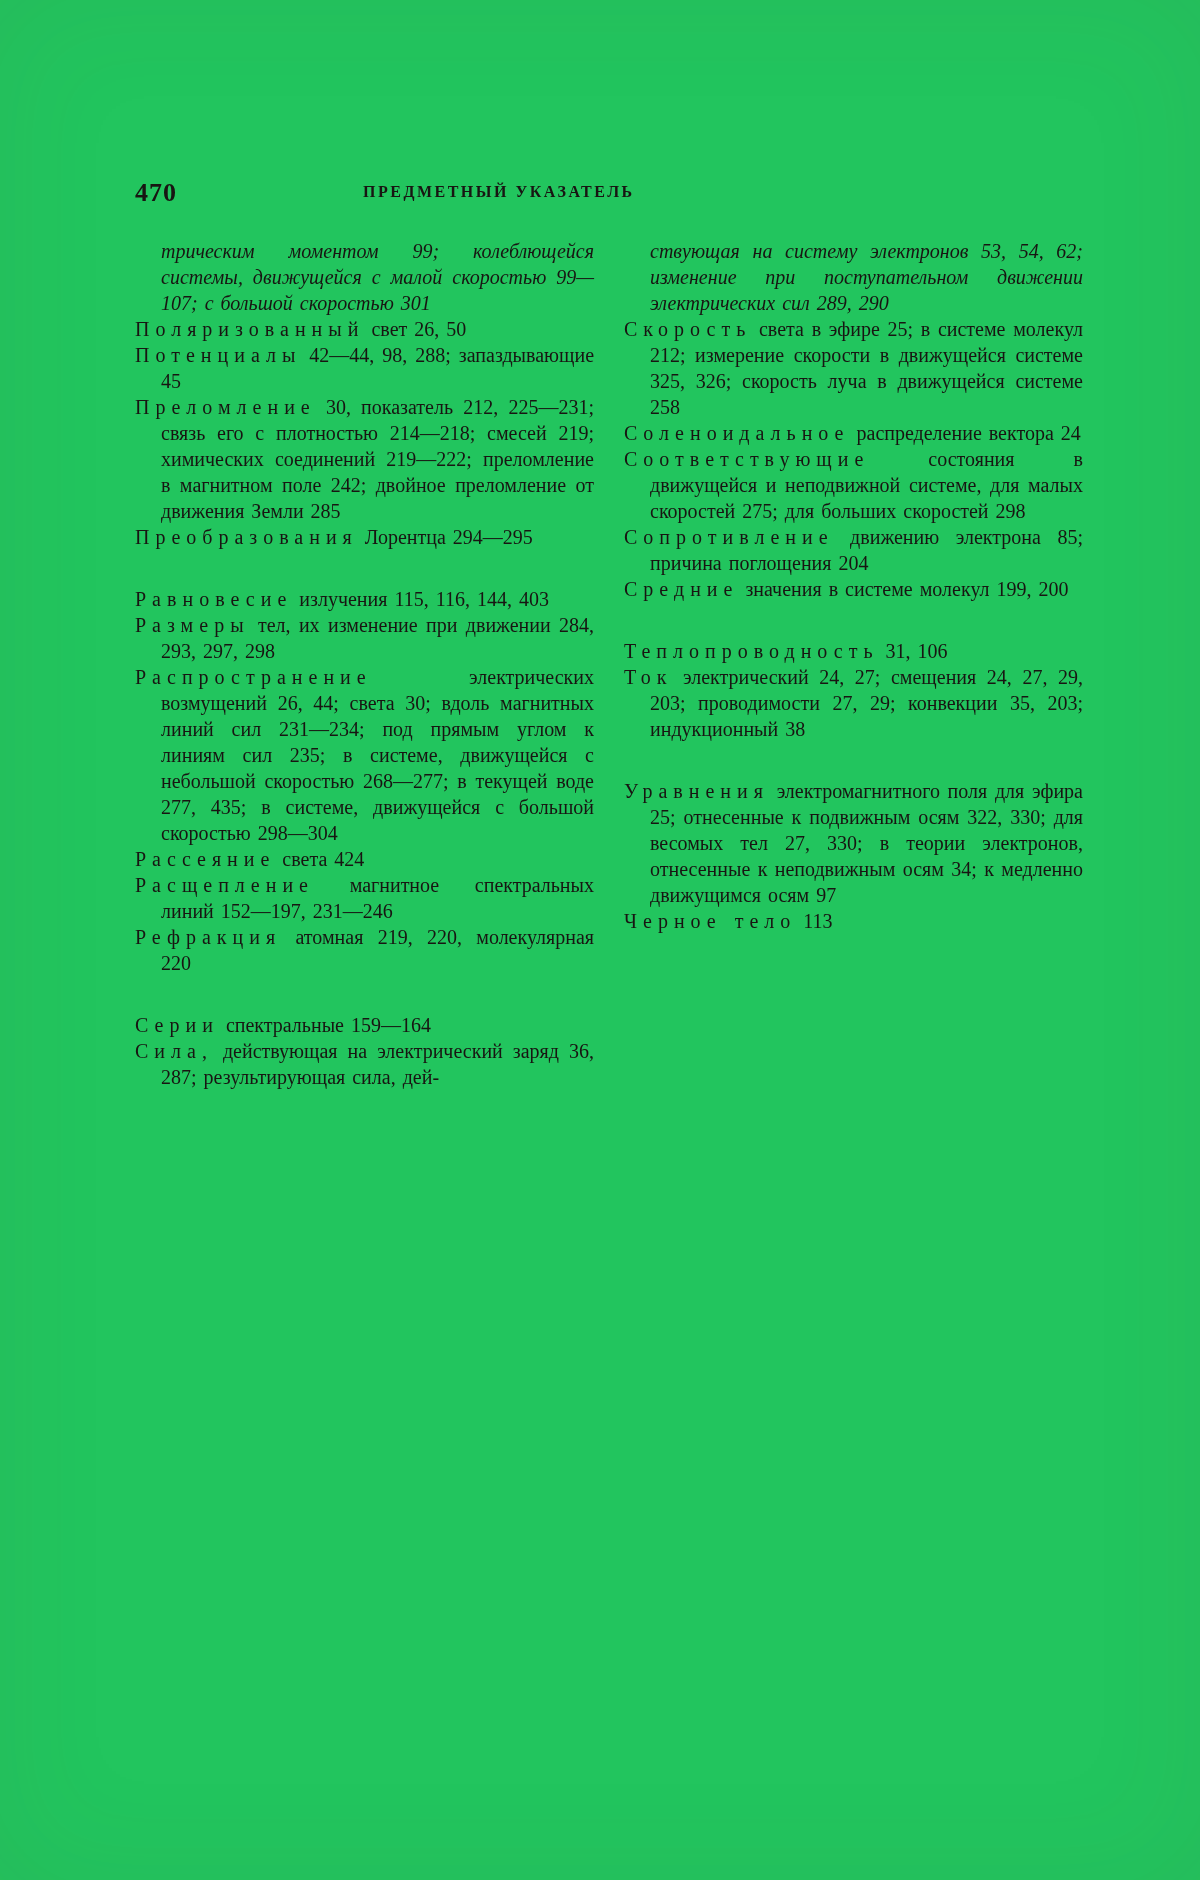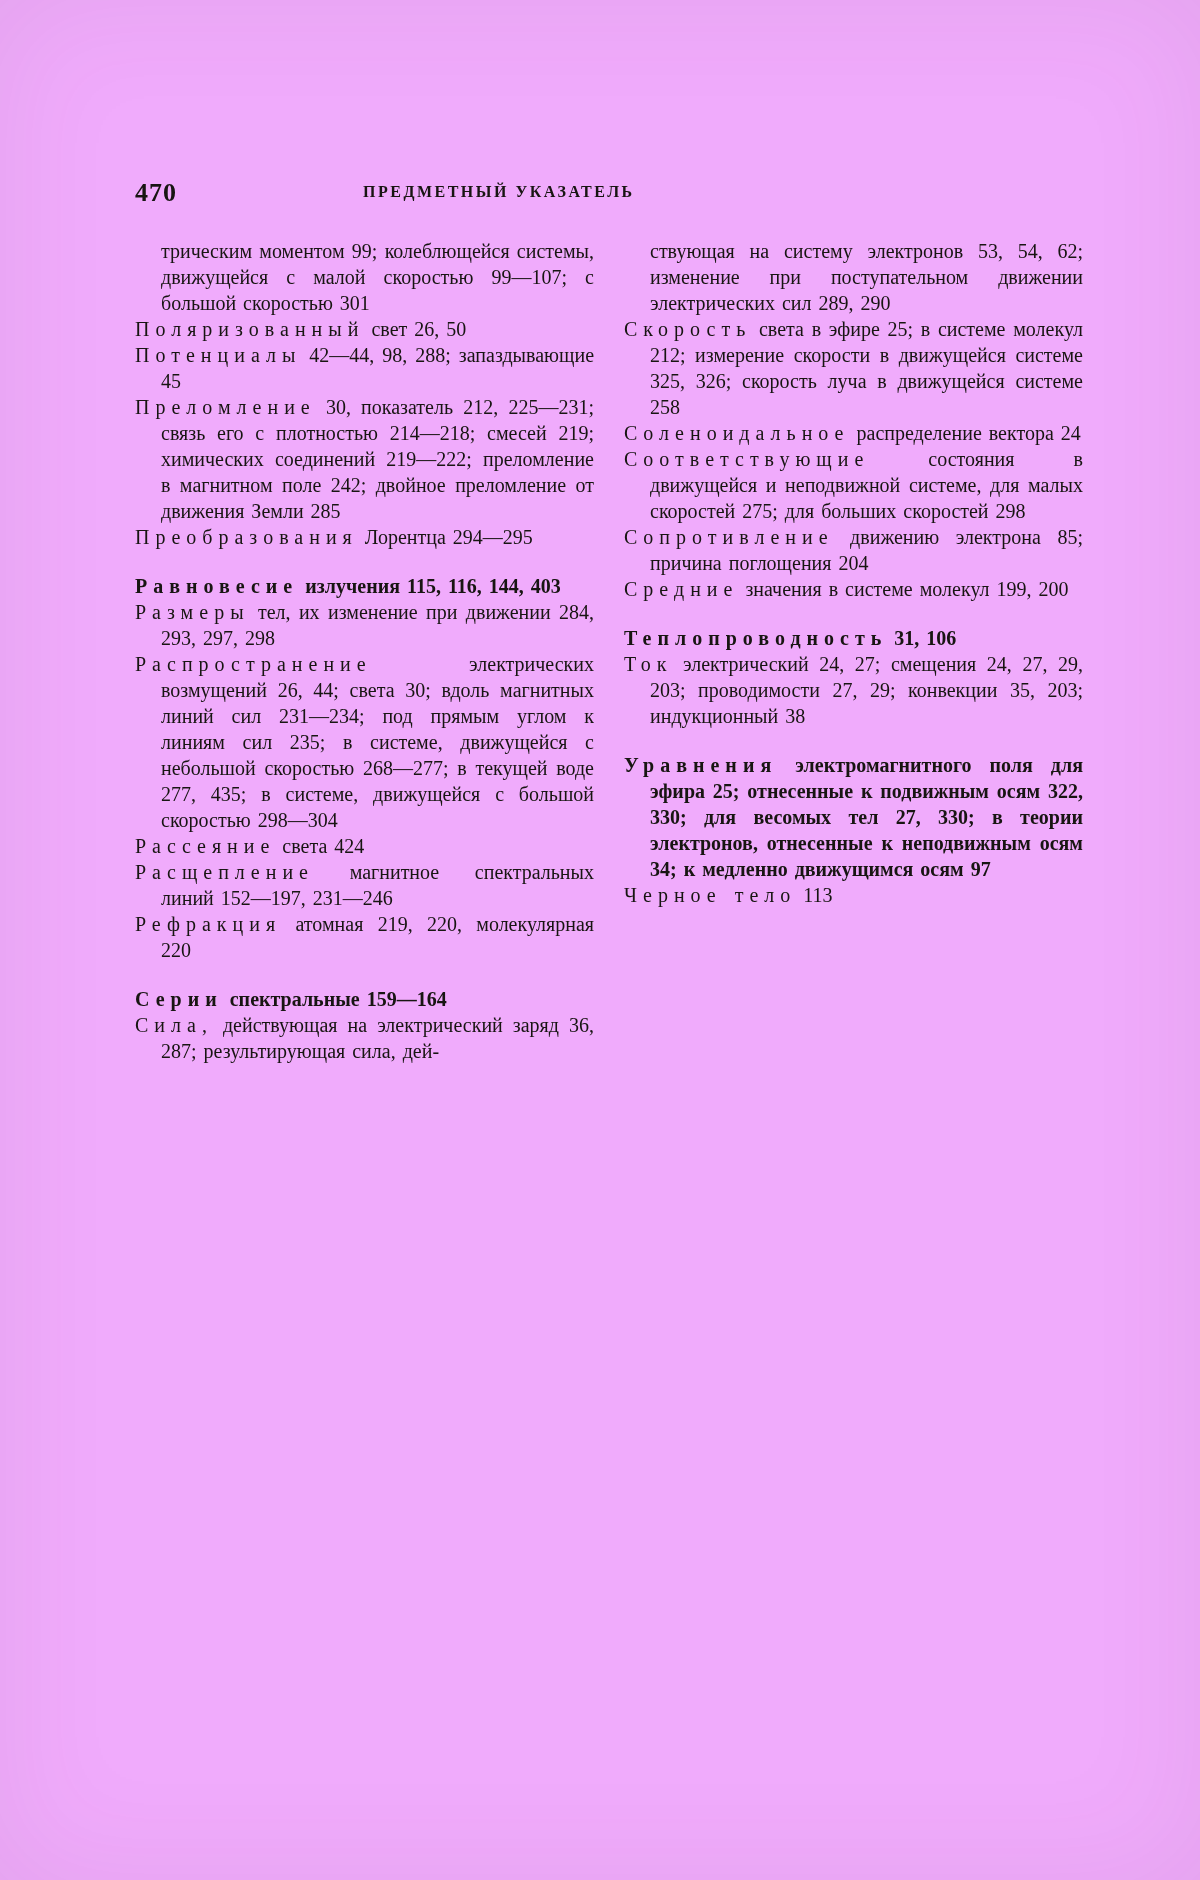--- a/index.html
+++ b/index.html
@@ -5,21 +5,21 @@
   html, body {
     margin: 0;
     padding: 0;
     background: #e8e6e0;
   }
   .page {
     position: relative;
     width: 1200px;
     height: 1880px;
     margin: 0 auto;
-    background: #f0abfc;
+    background: #22c55e;
     color: #181512;
     font-family: "Liberation Serif", "DejaVu Serif", serif;
     overflow: hidden;
     box-shadow: inset 0 0 120px rgba(90,80,60,0.08);
   }
   .running-header {
     position: absolute;
     top: 178px;
     left: 135px;
     width: 948px;
@@ -57,24 +57,24 @@
   .entry {
     font-size: 20px;
     line-height: 26px;
     text-align: justify;
     padding-left: 26px;
     text-indent: -26px;
     word-spacing: 2px;
   }
   .entry.continuation {
     text-indent: 0;
+    font-style: italic;
   }
   .entry.gap-before {
-    margin-top: 23px;
-    font-weight: bold;
+    margin-top: 36px;
   }
   .term {
     letter-spacing: 0.30em;
   }
 </style>
 </head>
 <body>
 
 <div class="page">
 

